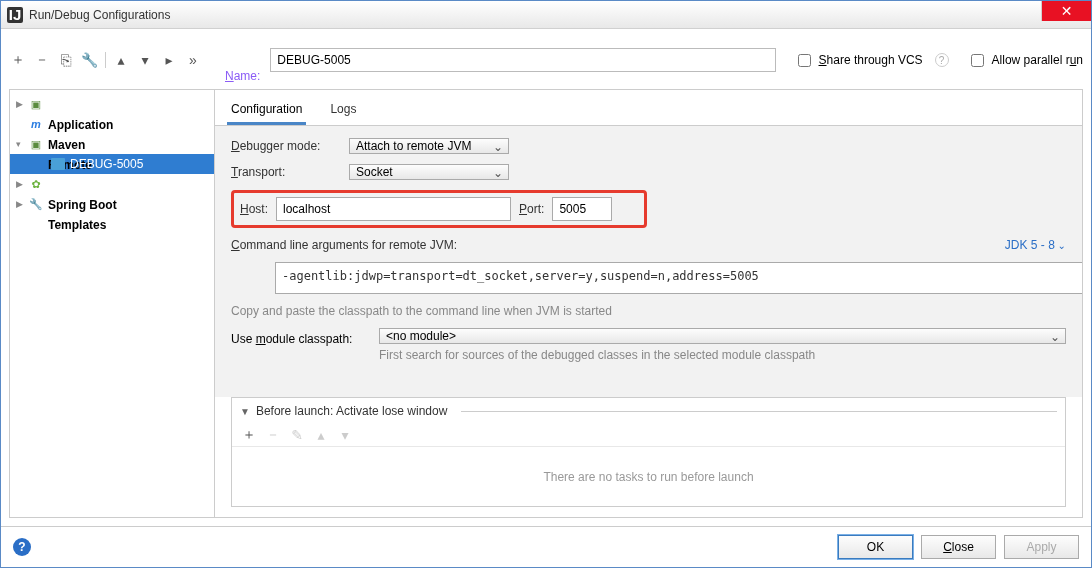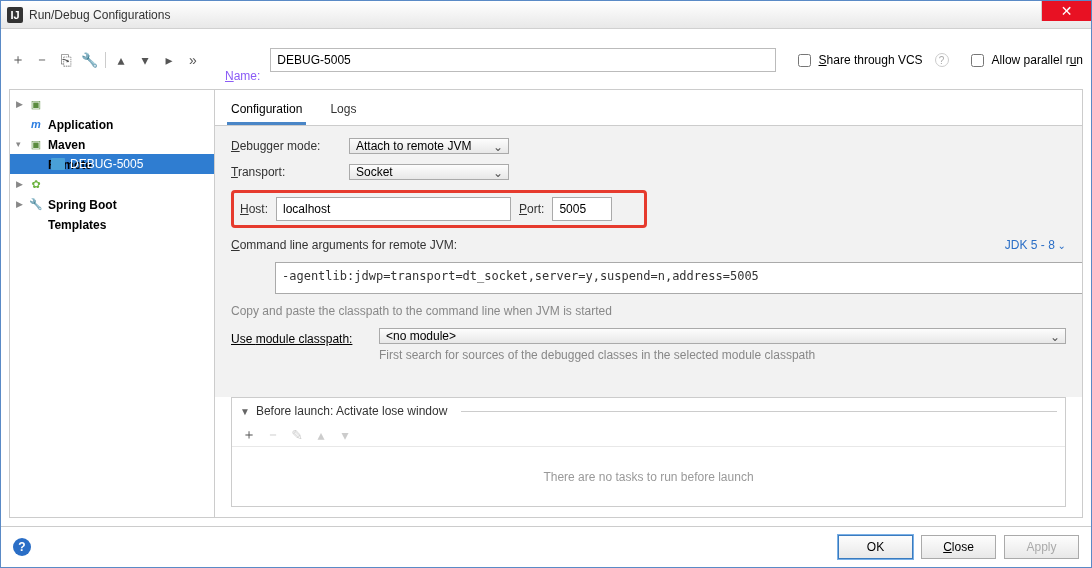--- a/index.html
+++ b/index.html
@@ -1,19 +1,19 @@
 <!DOCTYPE html>
 <html><head>
   <meta charset="utf-8">
   <style>
     * { box-sizing: border-box; margin: 0; padding: 0; font-family: "Segoe UI", Tahoma, sans-serif; font-size: 12px; }
     body { background: #f0f0f0; overflow: hidden; }
     .window { width: 1092px; height: 568px; background: #fff; border: 1px solid #5a8ac6; display: flex; flex-direction: column; }
     .titlebar { height: 28px; background: linear-gradient(#fff, #e8e8e8); display: flex; align-items: center; border-bottom: 1px solid #d0d0d0; }
-    .title-icon { width: 16px; height: 16px; margin: 0 6px; background: #333; color: #fff; font-size: 11px; font-weight: bold; display: flex; align-items: center; justify-content: center; border-radius: 2px; }
+    .title-icon { width: 16px; height: 16px; margin: 0 6px; background: #333; color: #fff; font-size: 15px; font-weight: bold; display: flex; align-items: center; justify-content: center; border-radius: 2px; }
     .title-text { flex: 1; color: #333; font-size: 12px; }
     .win-btns { display: flex; height: 100%; }
     .win-btn { width: 45px; height: 20px; display: flex; align-items: center; justify-content: center; border-left: 1px solid #d0d0d0; cursor: pointer; }
     .close-btn { background: #e81123; color: #fff; width: 50px; height: 20px; border-top-right-radius: 0; font-size: 14px; }
     .content { flex: 1; display: flex; flex-direction: column; padding: 8px; gap: 6px; }
     .top-row { display: flex; align-items: center; gap: 10px; }
     .toolbar { display: flex; align-items: center; gap: 6px; width: 206px; }
     .tb-btn { width: 18px; height: 18px; display: flex; align-items: center; justify-content: center; color: #555; cursor: pointer; font-size: 14px; }
     .tb-sep { width: 1px; height: 16px; background: #ccc; }
     .name-label { color: #8b5cf6; margin-top: 32px; }
@@ -50,21 +50,21 @@
     .highlight-box label { width: auto; }
     .text-input { height: 24px; border: 1px solid #aaa; padding: 0 6px; background: #fff; }
     .host-input { width: 235px; }
     .port-input { width: 60px; }
     .section-label { color: #333; }
     .jdk-link { color: #2a6ec6; cursor: pointer; margin-left: auto; font-size: 12px; }
     .jdk-link::after { content: " ⌄"; font-size: 10px; }
     .cmdline { width: 100%; height: 32px; border: 1px solid #aaa; background: #fff; padding: 6px; font-family: "Consolas", monospace; font-size: 12px; color: #333; resize: none; margin-left: 44px; }
     .hint { color: #888; font-size: 12px; }
     .module-row { display: flex; align-items: flex-start; gap: 8px; }
-    .module-row .lbl { width: 140px; padding-top: 4px; text-decoration: underline; }
+    .module-row .lbl { width: 140px; padding-top: 4px; }
     .module-right { flex: 1; display: flex; flex-direction: column; gap: 4px; }
     .separator-line { height: 1px; background: #ccc; margin: 6px 0; border: none; }
     .before-launch { background: #fff; border: 1px solid #ccc; padding: 0; margin: 0 16px 10px; }
     .bl-header { display: flex; align-items: center; padding: 6px 8px; gap: 6px; color: #333; }
     .bl-toolbar { display: flex; gap: 6px; padding: 2px 8px; }
     .bl-body { height: 60px; display: flex; align-items: center; justify-content: center; color: #999; border-top: 1px solid #e8e8e8; }
     .bottom-bar { display: flex; align-items: center; padding: 8px 12px; border-top: 1px solid #ccc; gap: 8px; }
     .help-circle { width: 18px; height: 18px; border-radius: 50%; background: #2a6ec6; color: #fff; display: flex; align-items: center; justify-content: center; font-size: 12px; font-weight: bold; cursor: pointer; }
     .spacer { flex: 1; }
     .btn { min-width: 75px; height: 24px; border: 1px solid #aaa; background: linear-gradient(#fdfdfd,#e8e8e8); cursor: pointer; padding: 0 12px; }

